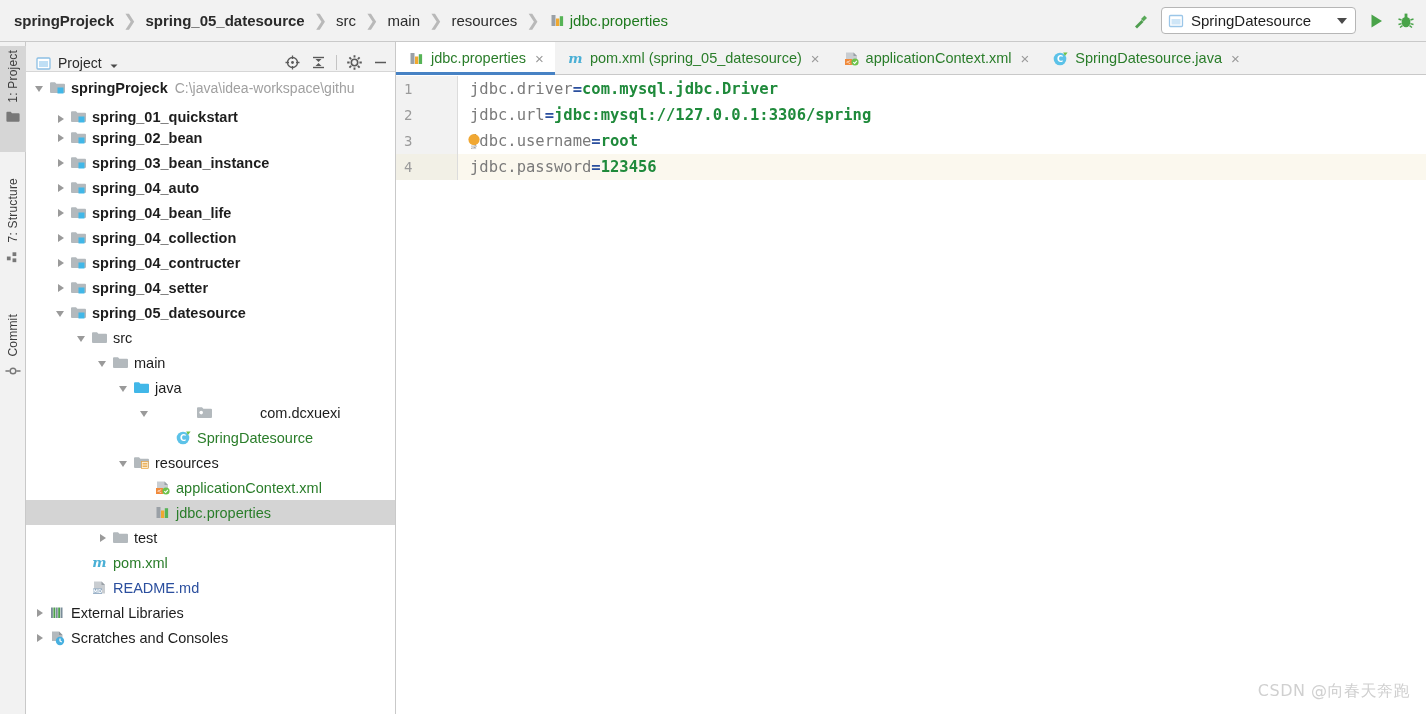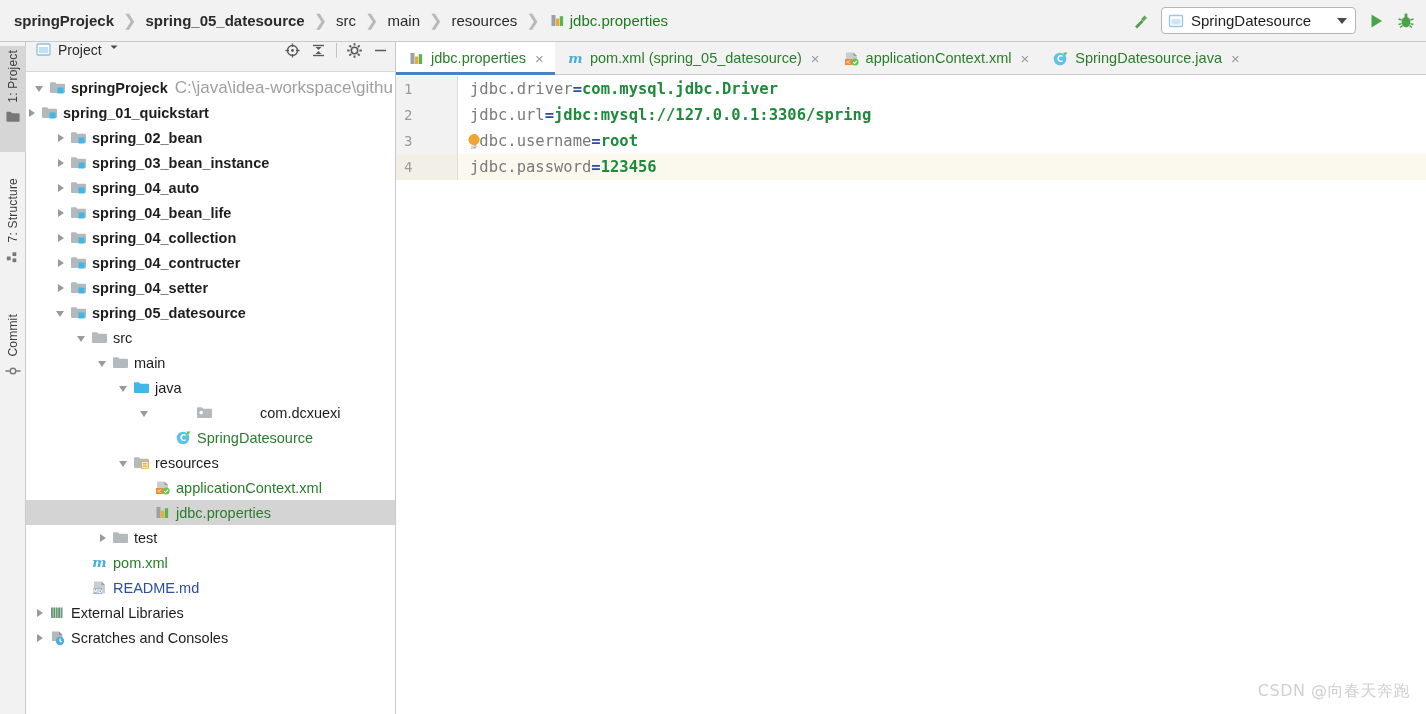--- a/index.html
+++ b/index.html
@@ -58,21 +58,21 @@
     white-space: nowrap;
   }
 
   
   .project-panel {
     position: absolute; left: 26px; top: 42px; width: 370px; height: 672px;
     background: #ffffff; border-right: 1px solid #c9c9c9;
   }
   .panel-header {
     height: 30px; background: #f2f2f2; border-bottom: 1px solid #d6d6d6;
-    display: flex; align-items: flex-start; padding: 0 6px 0 10px; gap: 7px;
+    display: flex; align-items: flex-end; padding: 0 6px 0 10px; gap: 7px;
   }
   .panel-title { font-size: 14px; color: #2b2b2b; }
   .panel-header-actions { margin-left: auto; display: flex; align-items: center; gap: 9px; }
   .hdr-sep { width: 1px; height: 15px; background: #c4c4c4; }
 
   .tree { position: absolute; top: 31px; left: 0; right: 0; bottom: 0; overflow: hidden; padding-top: 2px; }
   .node {
     display: flex; align-items: center; height: 25px; white-space: nowrap;
     font-size: 14.5px; color: #1d1d1d;
   }
@@ -87,21 +87,21 @@
   }
   .arrow.down::before {
     content: ""; position: absolute; left: 1px; top: 4px;
     border-top: 6px solid #9a9a9a; border-left: 4.5px solid transparent; border-right: 4.5px solid transparent;
   }
   .node-icon { width: 17px; height: 17px; flex: 0 0 17px; margin-right: 5px; position: relative; }
   .node-label { }
   .node-label.bold { font-weight: bold; }
   .node-label.green { color: #2a7d2a; }
   .node-label.blue { color: #2b4f9e; }
-  .node-path { color: #a0a0a0; font-size: 17px; margin-left: 7px; font-weight: normal; }
+  .node-path { color: #a0a0a0; font-size: 14px; margin-left: 7px; font-weight: normal; }
 
   
   .editor-area {
     position: absolute; left: 396px; top: 42px; right: 0; bottom: 0; background: #ffffff;
   }
   .tabs {
     height: 33px; background: #f2f2f2; border-bottom: 1px solid #c9c9c9;
     display: flex; align-items: stretch;
   }
   .tab {
@@ -289,21 +289,21 @@
     <div class="tree" id="tree">
         <div class="node" style="padding-left: 8px;">
           <span class="arrow down"></span>
           <span class="node-icon"><svg width="17" height="17" viewBox="0 0 17 17">
               <path d="M1 4.2 a1 1 0 0 1 1-1 h4 l1.4 1.6 H15 a1 1 0 0 1 1 1 V13 a1 1 0 0 1-1 1 H2 a1 1 0 0 1-1-1 Z" fill="#b3b9bd"></path>
                   <rect x="8.5" y="8.5" width="6" height="6" fill="#41b7e8"></rect>
             </svg></span>
           <span class="node-label bold">springProjeck</span>
           <span class="node-path">C:\java\idea-workspace\githu</span>
         </div>
-        <div class="node" style="">
+        <div class="node" style="padding-left: 29px; align-items: flex-end;">
           <span class="arrow right"></span>
           <span class="node-icon"><svg width="17" height="17" viewBox="0 0 17 17">
               <path d="M1 4.2 a1 1 0 0 1 1-1 h4 l1.4 1.6 H15 a1 1 0 0 1 1 1 V13 a1 1 0 0 1-1 1 H2 a1 1 0 0 1-1-1 Z" fill="#b3b9bd"></path>
                   <rect x="8.5" y="8.5" width="6" height="6" fill="#41b7e8"></rect>
             </svg></span>
           <span class="node-label bold">spring_01_quickstart</span>
         </div>
         <div class="node" style="padding-left: 29px; text-align: right;">
           <span class="arrow right"></span>
           <span class="node-icon"><svg width="17" height="17" viewBox="0 0 17 17">

